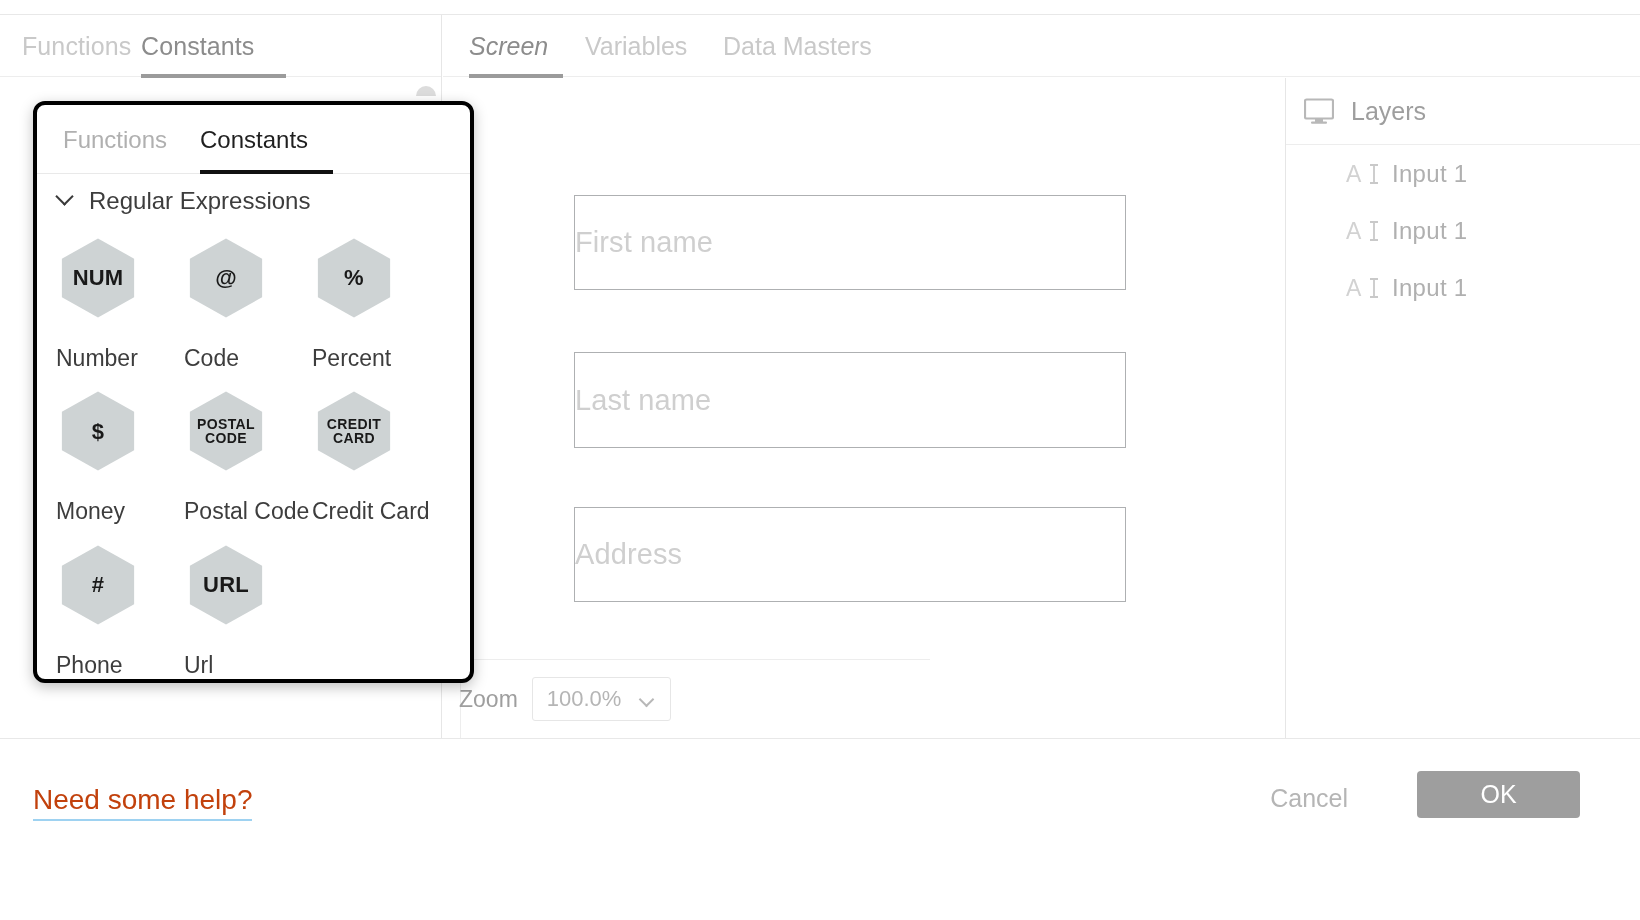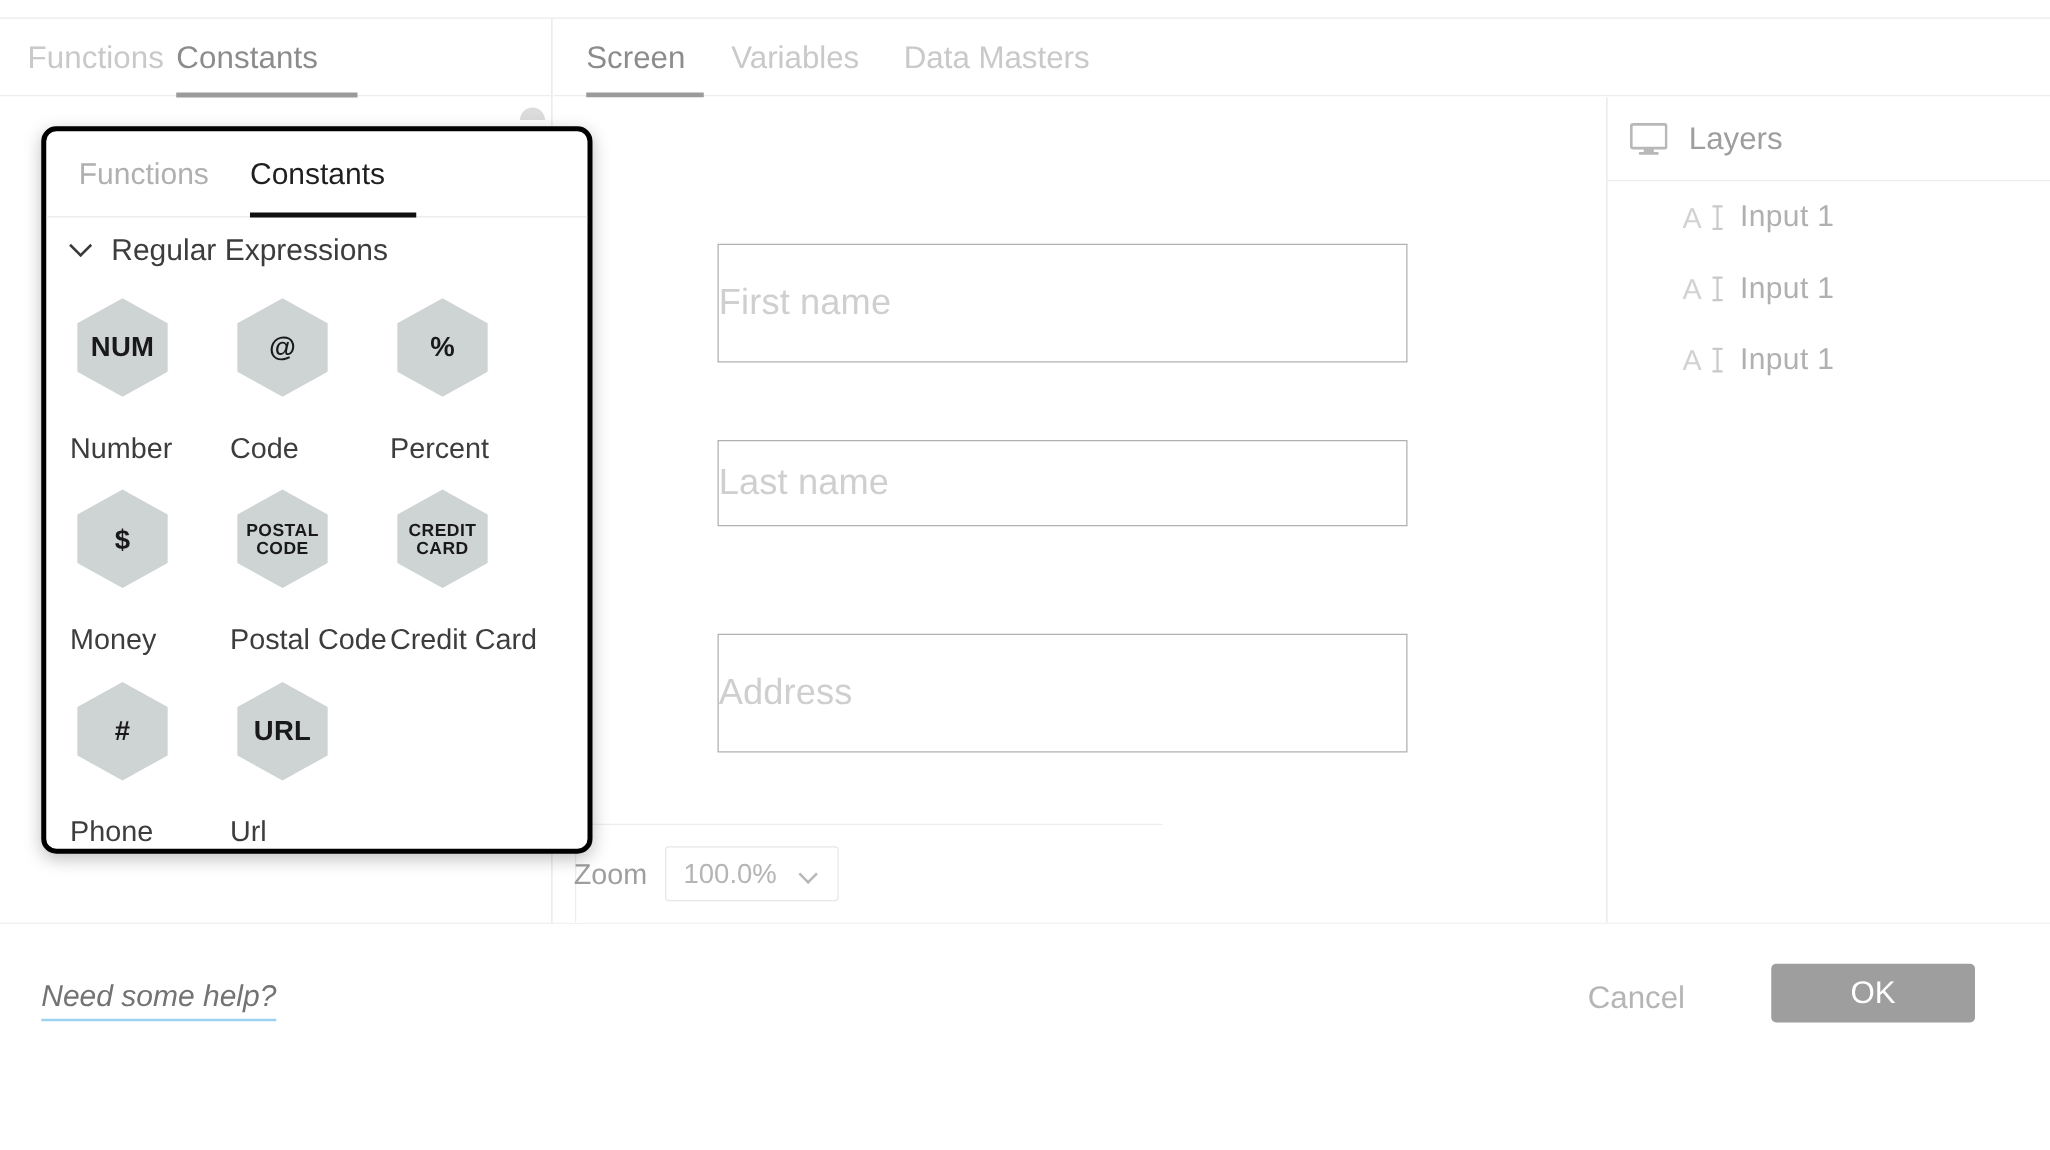--- a/index.html
+++ b/index.html
@@ -112,21 +112,21 @@
   .etab {
     position: absolute;
     top: 0;
     height: 62px;
     line-height: 62px;
     font-size: 25px;
     color: #c9c9c9;
     white-space: nowrap;
     cursor: default;
   }
-  .etab.active { color: #8c8c8c; }
+  .etab.active { color: #8c8c8c; font-style: italic; }
   .etab.active::after {
     content: "";
     position: absolute;
     left: 0; right: 0; bottom: -1px;
     height: 4px;
     background: #9b9b9b;
   }
   .etab-screen { left: 26px; width: 94px; }
   .etab-variables { left: 142px; width: 97px; }
   .etab-datamasters { left: 280px; width: 133px; }
@@ -150,21 +150,21 @@
     display: flex;
     align-items: center;
   }
   .form-field .ph {
     font-size: 29px;
     color: #cfcfcf;
     letter-spacing: .1px;
   }
 
   .ff-first   { left: 131px; top: 117px; width: 552px; height: 95px; }
-  .ff-last    { left: 131px; top: 274px; width: 552px; height: 69px; }
+  .ff-last    { left: 131px; top: 274px; width: 552px; height: 96px; }
   .ff-address { left: 131px; top: 429px; width: 552px; height: 95px; }
 
   
   .zoom-bar {
     position: absolute;
     left: 0;
     bottom: 0;
     height: 78px;
     right: 355px;
     border-top: 1px solid #ededed;
@@ -270,27 +270,26 @@
     left: 0;
     right: 0;
     top: 739px;
     height: 181px;
     background: #fff;
   }
   .help-link {
     position: absolute;
     left: 33px;
     top: 45px;
-    font-size: 24px;
-    color: #737373;
+    font-size: 28px;
+    color: #c2410c;
     text-decoration: none;
     border-bottom: 2px solid #9ed2f1;
     padding-bottom: 3px;
     cursor: pointer;
-    font-style: italic;
   }
   .cancel-btn {
     position: absolute;
     right: 292px;
     top: 45px;
     font-size: 25px;
     color: #b5b5b5;
     background: none;
     border: none;
     font-family: inherit;

